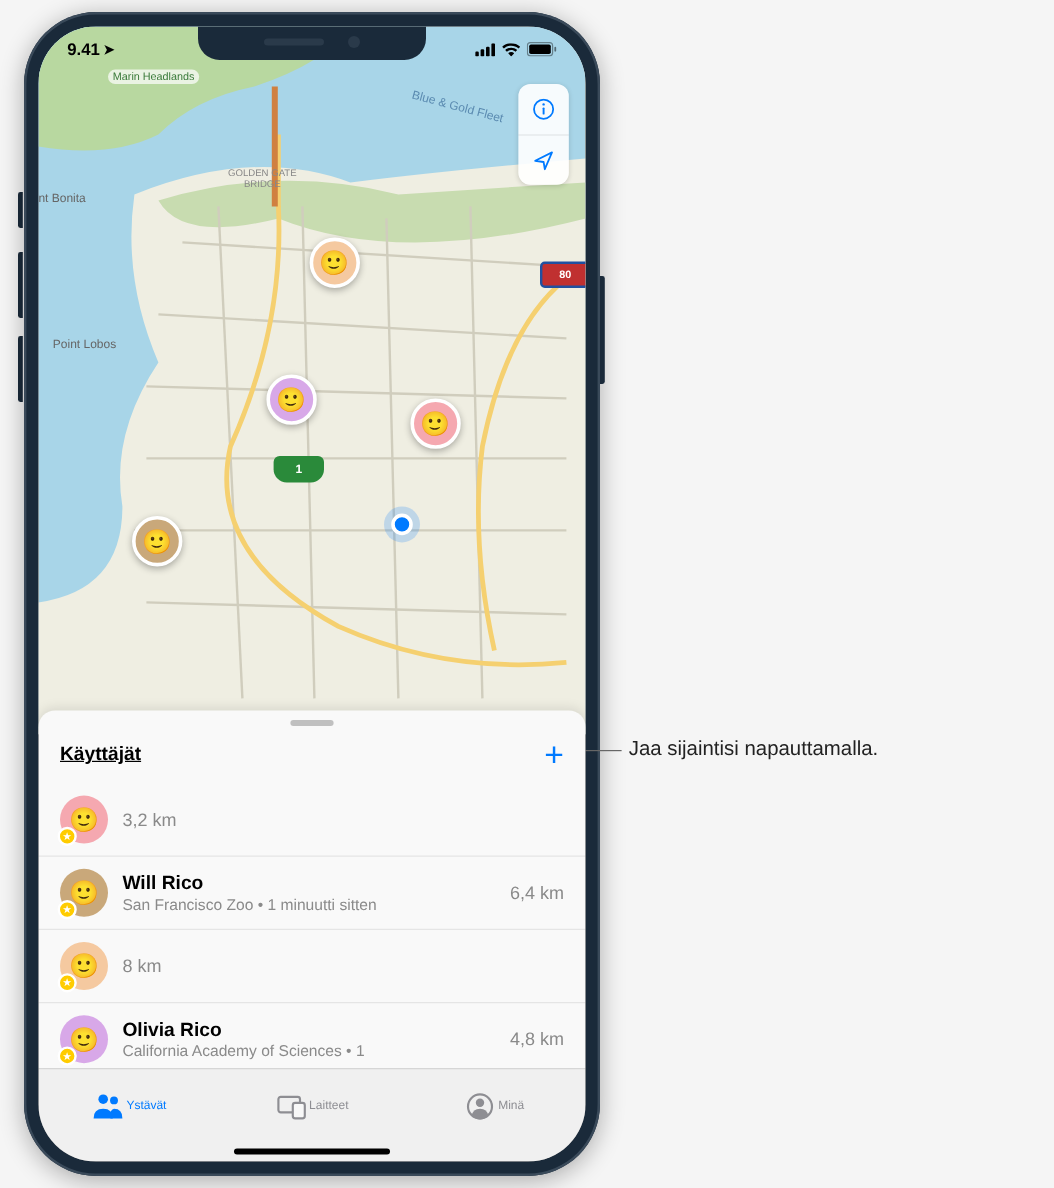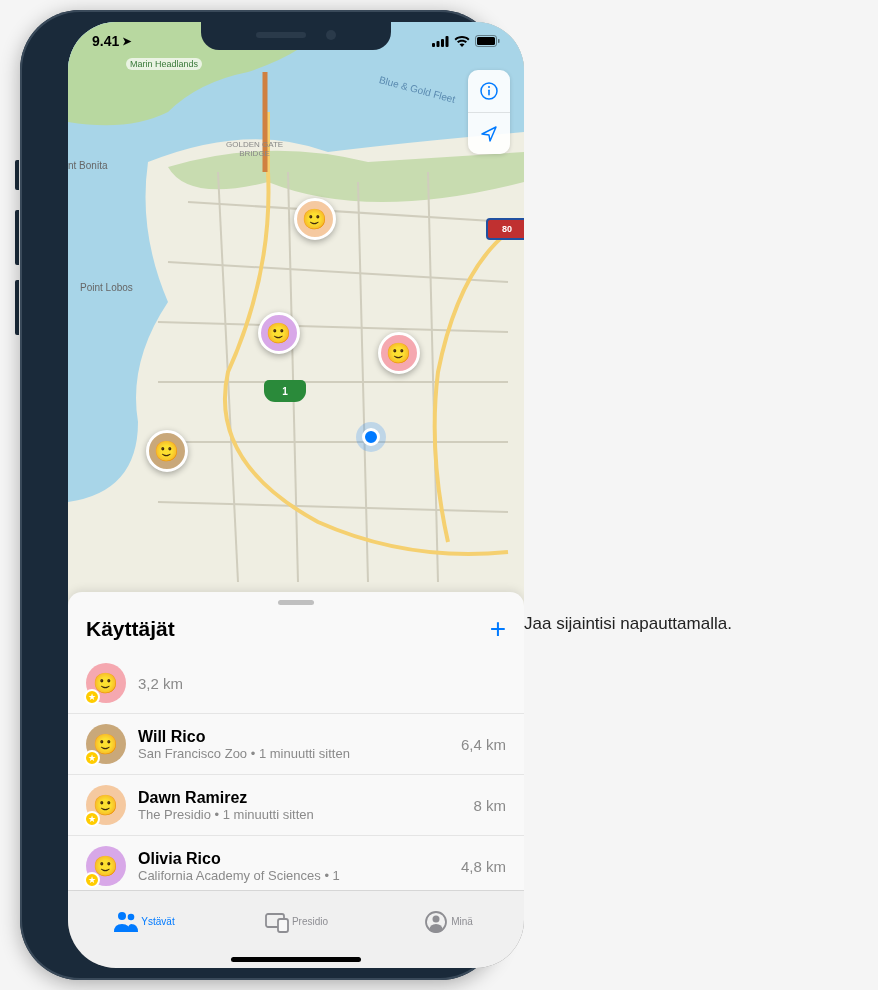--- a/index.html
+++ b/index.html
@@ -22,21 +22,20 @@
     padding: 12px;
     box-shadow: inset 0 0 0 2px #3a4a5a, 0 4px 20px rgba(0,0,0,0.3);
   }
   .phone-screen {
     width: 100%;
     height: 100%;
     background: #737373;
     border-radius: 48px;
     overflow: hidden;
     position: relative;
-    margin-left: 36px;
   }
   .notch {
     position: absolute;
     top: 0;
     left: 50%;
     transform: translateX(-50%);
     width: 190px;
     height: 28px;
     background: #1a2a3a;
     border-radius: 0 0 18px 18px;
@@ -182,22 +181,23 @@
     border-radius: 3px;
     margin: 8px auto 6px;
   }
   .panel-header {
     display: flex;
     justify-content: space-between;
     align-items: center;
     padding: 4px 18px 10px;
   }
   .panel-title {
-    font-size: 21px;
+    font-size: 16px;
     font-weight: 700;
+    text-decoration: underline;
   }
   .plus-btn {
     color: #007aff;
     font-size: 28px;
     font-weight: 300;
     line-height: 1;
   }
   .people-list {}
   .person-row {
     display: flex;
@@ -430,24 +430,20 @@
             <div class="person-name">Will Rico</div>
             <div class="person-sub">San Francisco Zoo • 1 minuutti sitten</div>
           </div>
           <div class="person-dist">6,4 km</div>
         </div>
         <div class="person-row">
           <div class="avatar-wrap">
             <div class="avatar" style="background:#f5c9a0;">🙂</div>
             <div class="fav-badge">★</div>
           </div>
-          <div class="person-info">
-            <div class="person-name">Dawn Ramirez</div>
-            <div class="person-sub">The Presidio • 1 minuutti sitten</div>
-          </div>
           <div class="person-dist">8 km</div>
         </div>
         <div class="person-row" style="border-bottom:none;">
           <div class="avatar-wrap">
             <div class="avatar" style="background:#d8a8e8;">🙂</div>
             <div class="fav-badge">★</div>
           </div>
           <div class="person-info">
             <div class="person-name">Olivia Rico</div>
             <div class="person-sub">California Academy of Sciences • 1</div>
@@ -465,21 +461,21 @@
             <path d="M1 22 Q1 14 9 14 Q17 14 17 22 Z" fill="currentColor"></path>
             <path d="M15 22 Q14 15 18 14 Q25 14 25 22 Z" fill="currentColor"></path>
           </svg>
         <span>Ystävät</span>
       </div>
       <div class="tab">
         <svg viewBox="0 0 26 24">
             <rect x="2" y="4" width="18" height="13" rx="2" fill="none" stroke="currentColor" stroke-width="1.8"></rect>
             <rect x="14" y="9" width="10" height="13" rx="2" fill="#f8f8f8" stroke="currentColor" stroke-width="1.8"></rect>
           </svg>
-        <span>Presidio</span>
+        <span>Laitteet</span>
       </div>
       <div class="tab">
         <svg viewBox="0 0 26 24">
             <circle cx="13" cy="12" r="10" fill="none" stroke="currentColor" stroke-width="1.8"></circle>
             <circle cx="13" cy="9" r="3.5" fill="currentColor"></circle>
             <path d="M6 20 Q7 14 13 14 Q19 14 20 20 Q16 23 13 23 Q10 23 6 20 Z" fill="currentColor"></path>
           </svg>
         <span>Minä</span>
       </div>
     </div>

